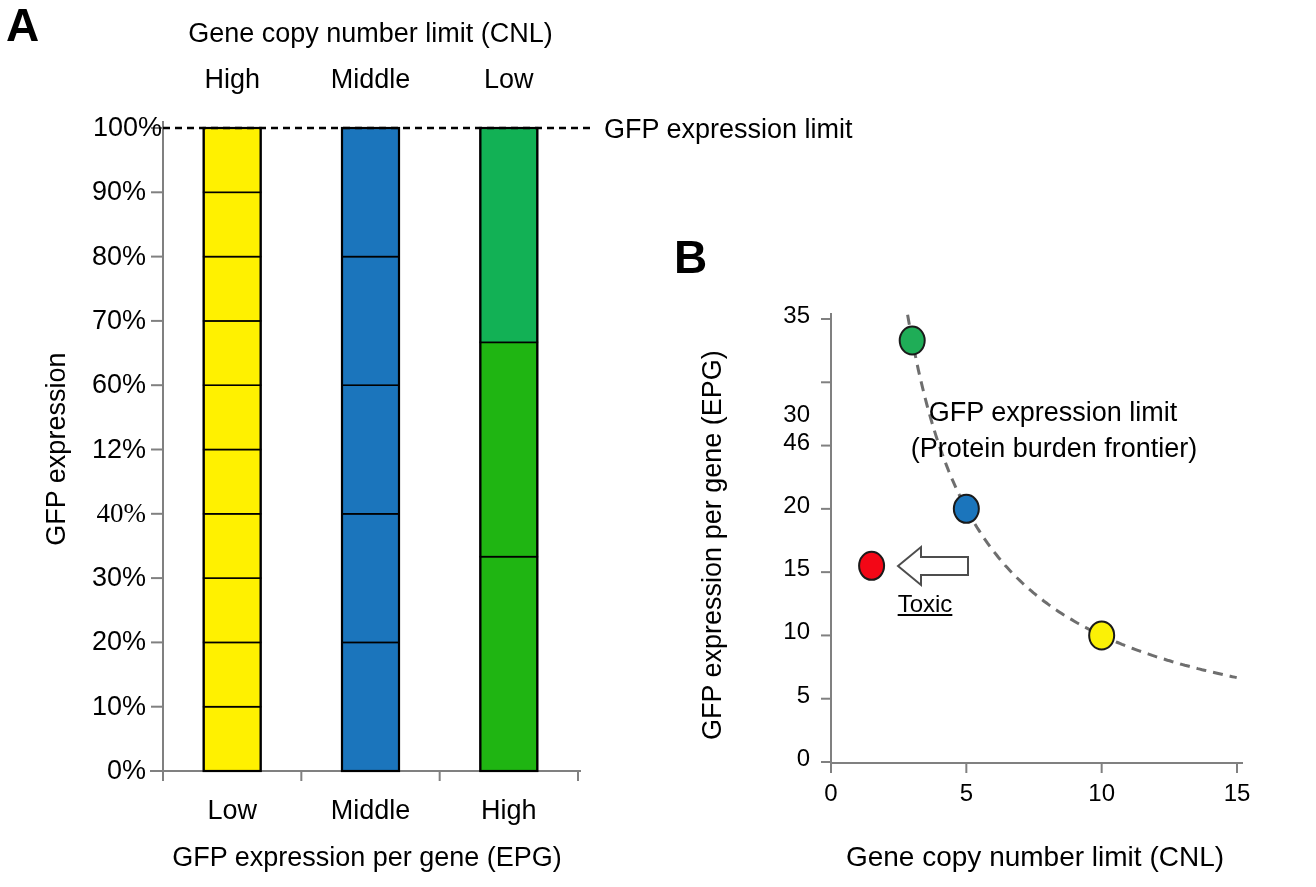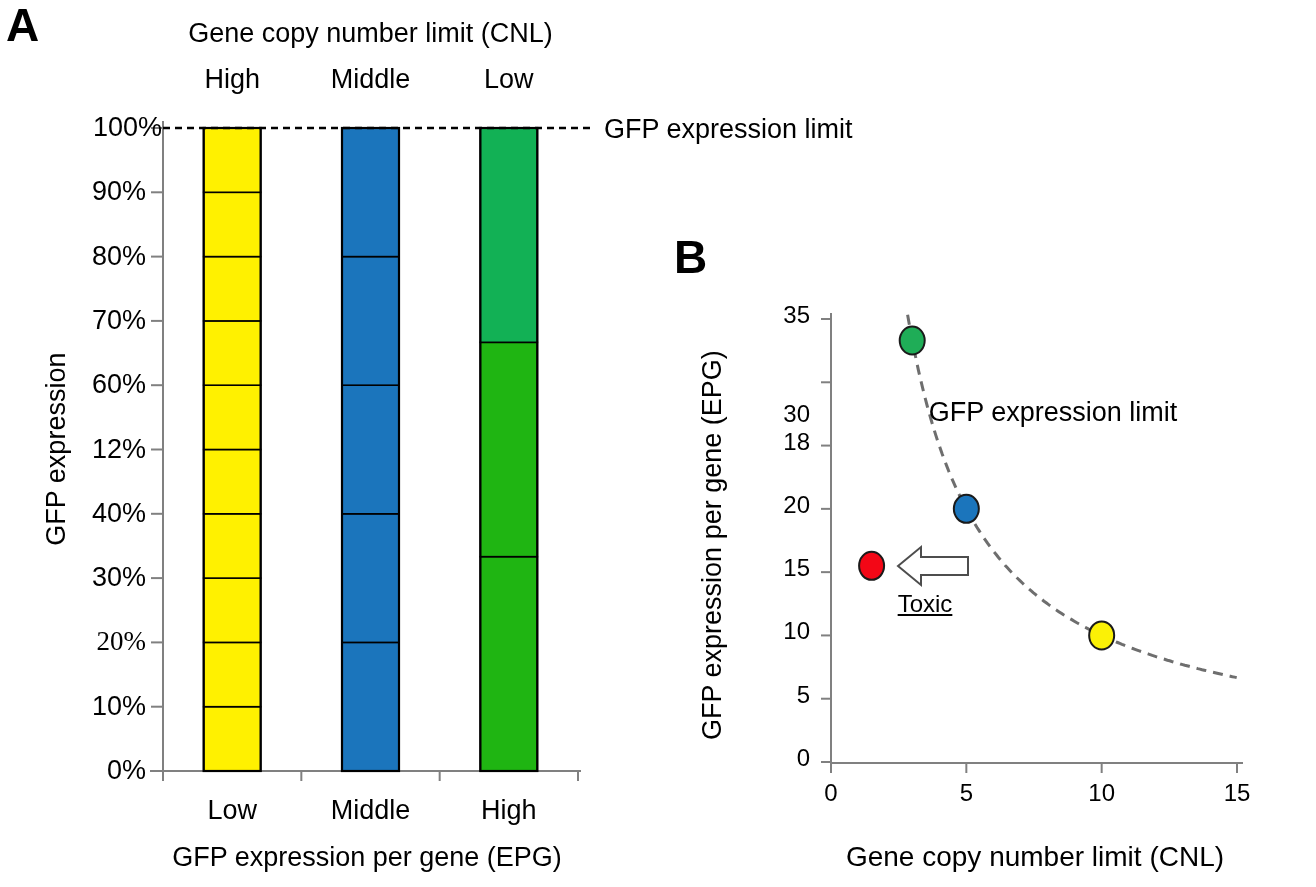--- a/index.html
+++ b/index.html
@@ -86,43 +86,44 @@
   <div class="txt panel-letter" style="left:6px;top:0px;">A</div>
   <div class="txt f27 center" style="left:118px;top:18px;width:505px;">Gene copy number limit (CNL)</div>
   <div class="txt f27 center rot" style="left:-144px;top:434px;width:400px;">GFP expression</div>
   <div class="txt f27 center" style="left:117px;top:842px;width:500px;">GFP expression per gene (EPG)</div>
   <div class="txt f27" style="left:604px;top:114px;">GFP expression limit</div>
 
   <div class="txt panel-letter" style="left:674px;top:232px;">B</div>
   <div class="txt f27 center rot" style="left:492px;top:530px;width:440px;">GFP expression per gene (EPG)</div>
   <div class="txt f28 center" style="left:835px;top:841px;width:400px;">Gene copy number limit (CNL)</div>
   <div class="txt f27 center" style="left:903px;top:397px;width:300px;">GFP expression limit</div>
+  <div class="txt f27 center" style="left:874px;top:433px;width:360px;">(Protein burden frontier)</div>
   <div class="txt f29 center" style="left:855px;top:591px;width:140px;text-decoration:underline;">Toxic</div>
 <div class="txt f27 right" style="left: 36px; top: 755px; width: 110px;">0%</div>
     <div class="txt f27 right" style="left: 36px; top: 690.7px; width: 110px;">10%</div>
-    <div class="txt f27 right" style="left: 36px; top: 626.4px; width: 110px; font-family: Liberation Serif, serif;">20%</div>
+    <div class="txt f27 right" style="left: 36px; top: 626.4px; width: 110px;">20%</div>
     <div class="txt f27 right" style="left: 36px; top: 562.1px; width: 110px;">30%</div>
-    <div class="txt f27 right" style="left: 36px; top: 497.8px; width: 110px;">40%</div>
+    <div class="txt f27 right" style="left: 36px; top: 497.8px; width: 110px; font-family: Liberation Serif, serif;">40%</div>
     <div class="txt f27 right" style="left: 36px; top: 433.5px; width: 110px;">12%</div>
     <div class="txt f27 right" style="left: 36px; top: 369.2px; width: 110px;">60%</div>
     <div class="txt f27 right" style="left: 36px; top: 304.9px; width: 110px;">70%</div>
     <div class="txt f27 right" style="left: 36px; top: 240.6px; width: 110px;">80%</div>
     <div class="txt f27 right" style="left: 36px; top: 176.3px; width: 110px;">90%</div>
     <div class="txt f27 right" style="left: 52px; top: 112px; width: 110px;">100%</div>
     <div class="txt f27 center" style="left: 162.17px; top: 64px; width: 140px;">High</div>
     <div class="txt f27 center" style="left: 162.17px; top: 795px; width: 140px;">Low</div>
     <div class="txt f27 center" style="left: 300.5px; top: 64px; width: 140px;">Middle</div>
     <div class="txt f27 center" style="left: 300.5px; top: 795px; width: 140px;">Middle</div>
     <div class="txt f27 center" style="left: 438.83px; top: 64px; width: 140px;">Low</div>
     <div class="txt f27 center" style="left: 438.83px; top: 795px; width: 140px;">High</div>
     <div class="txt f29 right" style="left: 702px; top: 745px; width: 108px;">0</div>
     <div class="txt f29 right" style="left: 702px; top: 681.715px; width: 108px;">5</div>
     <div class="txt f29 right" style="left: 702px; top: 618.43px; width: 108px;">10</div>
     <div class="txt f29 right" style="left: 702px; top: 555.145px; width: 108px;">15</div>
     <div class="txt f29 right" style="left: 702px; top: 491.86px; width: 108px; text-align: right;">20</div>
-    <div class="txt f29 right" style="left: 702px; top: 428.575px; width: 108px;">18</div>
+    <div class="txt f29 right" style="left: 702px; top: 428.575px; width: 108px;">46</div>
     <div class="txt f29 right" style="left: 702px; top: 356px; width: 108px; margin-top: 45px;">30</div>
     <div class="txt f29 right" style="left: 702px; top: 302.005px; width: 108px;">35</div>
     <div class="txt f29 center" style="left: 791px; top: 780px; width: 80px;">0</div>
     <div class="txt f29 center" style="left: 926.335px; top: 780px; width: 80px;">5</div>
     <div class="txt f29 center" style="left: 1061.67px; top: 780px; width: 80px;">10</div>
     <div class="txt f29 center" style="left: 1197.01px; top: 780px; width: 80px;">15</div>
   </div>
 
 </body></html>

